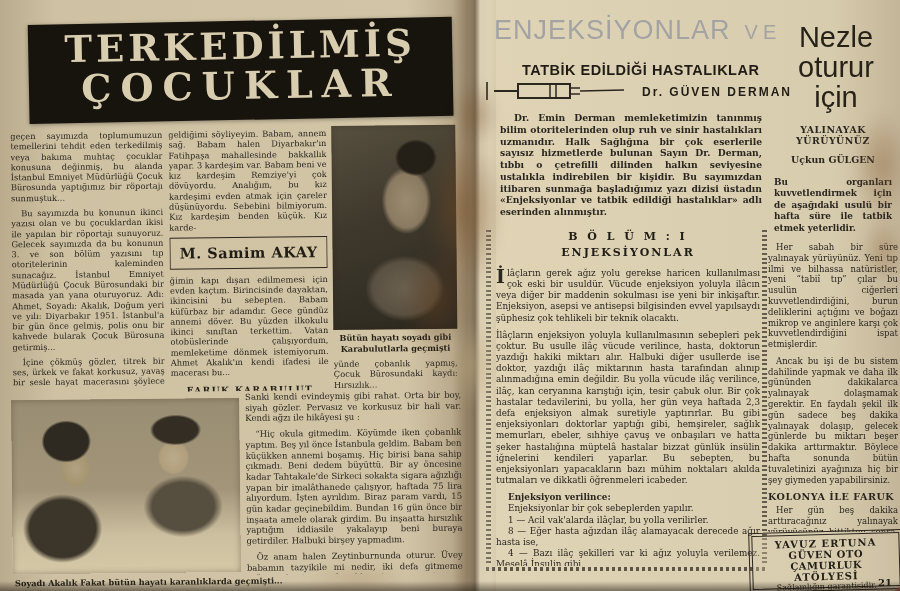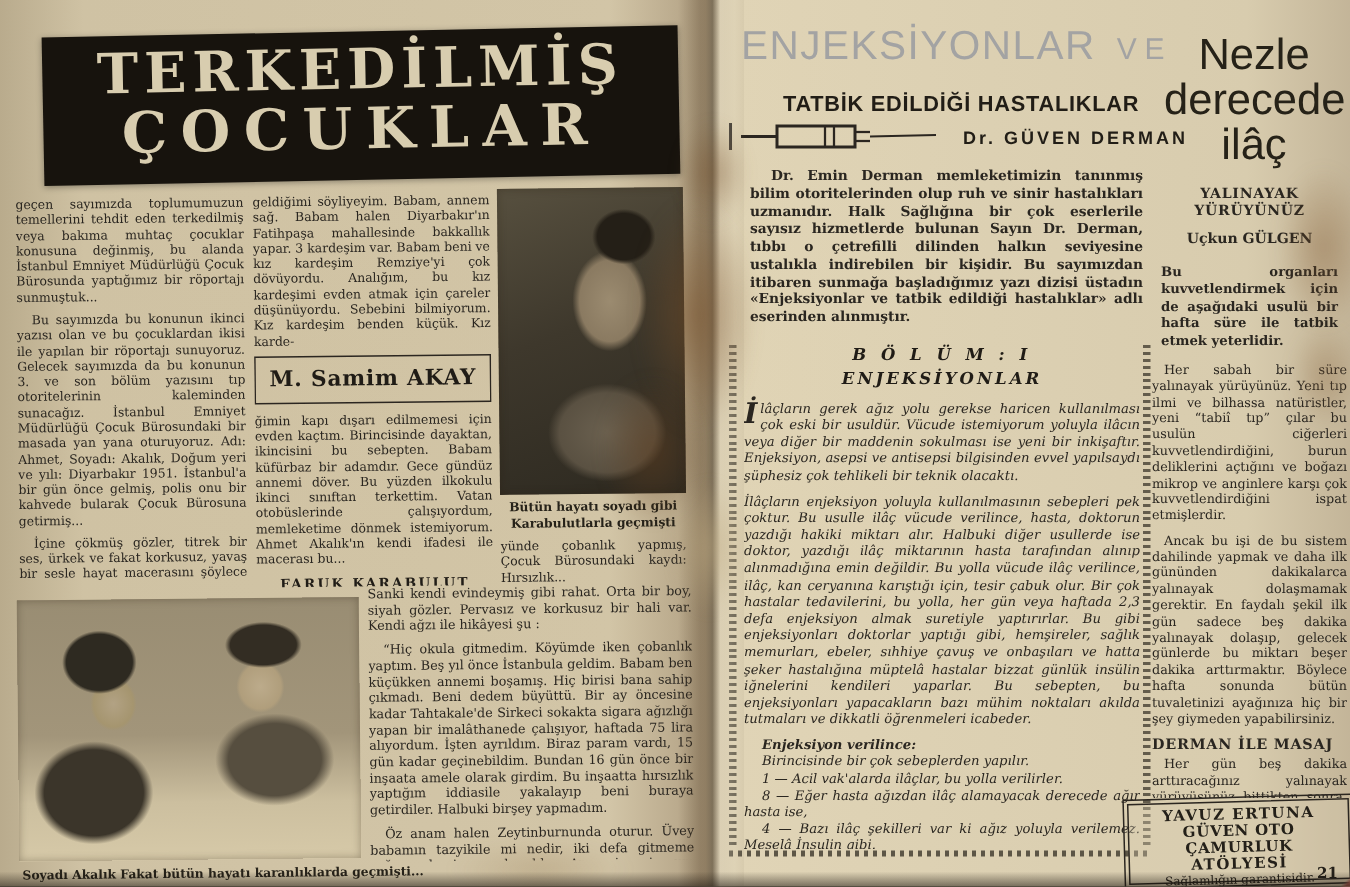--- a/index.html
+++ b/index.html
@@ -43,21 +43,21 @@
     font-weight:bold;font-size:12px;letter-spacing:2px;color:#211d16;white-space:nowrap;}
   .syringe{position:absolute;left:14px;top:78px;}
   .nezle{position:absolute;left:306px;top:22px;width:120px;font-family:"Liberation Sans",sans-serif;
     font-weight:normal;font-size:29px;line-height:1.04;color:#262218;text-align:center;}
   .rp-intro{position:absolute;left:30px;top:112px;width:262px;font-size:9.2px;font-weight:bold;
     line-height:1.28;text-align:justify;color:#2a2620;}
   .rp-intro p{margin:0;text-indent:14px;}
   .vdash{position:absolute;width:5px;background:repeating-linear-gradient(to bottom,#464033 0px,#464033 2px,rgba(0,0,0,0) 2px,rgba(0,0,0,0) 4.6px);opacity:0.8;}
   .hdash{position:absolute;height:4px;background:repeating-linear-gradient(to right,#464033 0px,#464033 3px,rgba(0,0,0,0) 3px,rgba(0,0,0,0) 6px);opacity:0.85;}
   .rp-main{position:absolute;left:26px;top:228px;width:264px;height:338px;overflow:hidden;
-    font-size:8.8px;line-height:1.27;text-align:justify;color:#2a2620;font-style:italic;}
+    font-size:8.8px;line-height:1.27;text-align:justify;color:#2a2620;}
   .rp-main .sec{ text-align:center;font-weight:bold;font-size:11px;letter-spacing:3px;margin:2px 0;color:#201c16;}
   .rp-main p{margin:0 0 6px 0;}
   .rp-main p.li{margin:0;text-indent:12px;}
   .dropcap{float:left;font-size:19px;line-height:17px;font-weight:bold;margin:0 2px 0 0;}
   .list-head{font-weight:bold;text-indent:12px;margin:2px 0 0 0 !important;}
   .sidebar{position:absolute;left:298px;top:124px;width:130px;height:408px;overflow:hidden;color:#2a2620;}
   .sb-head{font-weight:bold;font-size:9.4px;text-align:center;word-spacing:7px;letter-spacing:0.5px;margin:0 0 8px 0;}
   .sb-byline{font-weight:bold;font-size:9.4px;text-align:center;margin:0 0 12px 0;}
   .sb-lead{font-weight:bold;font-size:8.8px;line-height:1.3;text-align:justify;padding:0 6px;margin:0 0 8px 0;}
   .sidebar p.body{font-size:8.5px;line-height:1.27;text-align:justify;margin:0 0 6px 0;text-indent:8px;}
@@ -143,52 +143,52 @@
       <rect x="34" y="6" width="52" height="14" fill="none" stroke="#2b2620" stroke-width="2"></rect>
       <line x1="66" y1="6" x2="66" y2="20" stroke="#2b2620" stroke-width="1.5"></line>
       <line x1="72" y1="6" x2="72" y2="20" stroke="#2b2620" stroke-width="1.5"></line>
       <line x1="86" y1="10" x2="96" y2="10" stroke="#2b2620" stroke-width="1.5"></line>
       <line x1="86" y1="16" x2="96" y2="16" stroke="#2b2620" stroke-width="1.5"></line>
       <line x1="96" y1="13" x2="140" y2="12" stroke="#2b2620" stroke-width="1.3"></line>
     </svg>
 
     <div class="nezle">
       <div>Nezle</div>
-      <div>derecede</div>
-      <div>ilâç</div>
+      <div>oturur</div>
+      <div>için</div>
     </div>
 
     <div class="rp-intro">
       <p>Dr. Emin Derman memleketimizin tanınmış bilim otoritelerinden olup ruh ve sinir hastalıkları uzmanıdır. Halk Sağlığına bir çok eserlerile sayısız hizmetlerde bulunan Sayın Dr. Derman, tıbbı o çetrefilli dilinden halkın seviyesine ustalıkla indirebilen bir kişidir. Bu sayımızdan itibaren sunmağa başladığımız yazı dizisi üstadın «Enjeksiyonlar ve tatbik edildiği hastalıklar» adlı eserinden alınmıştır.</p>
     </div>
 
     <div class="vdash" style="left:16px;top:230px;height:336px;"></div>
     <div class="vdash" style="left:292px;top:230px;height:336px;"></div>
     <div class="hdash" style="left:16px;top:567px;width:280px;"></div>
 
     <div class="rp-main">
       <div class="sec">B Ö L Ü M :  I</div>
       <div class="sec" style="letter-spacing:2px;">ENJEKSİYONLAR</div>
-      <p style="margin-top:8px;"><span class="dropcap">İ</span><span>lâçların gerek ağız yolu gerekse haricen kullanılması çok eski bir usuldür. Vücude istemiyorum yoluyla ilâcın veya diğer bir maddenin sokulması ise yeni bir inkişaftır. Enjeksiyon, asepsi ve antisepsi bilgisinden evvel yapılsaydı şüphesiz çok tehlikeli bir teknik olacaktı.</span></p>
+      <p style="margin-top:8px;"><span class="dropcap">İ</span><span>lâçların gerek ağız yolu gerekse haricen kullanılması çok eski bir usuldür. Vücude enjeksiyon yoluyla ilâcın veya diğer bir maddenin sokulması ise yeni bir inkişaftır. Enjeksiyon, asepsi ve antisepsi bilgisinden evvel yapılsaydı şüphesiz çok tehlikeli bir teknik olacaktı.</span></p>
       <p>İlâçların enjeksiyon yoluyla kullanılmasının sebepleri pek çoktur. Bu usulle ilâç vücude verilince, hasta, doktorun yazdığı hakiki miktarı alır. Halbuki diğer usullerde ise doktor, yazdığı ilâç miktarının hasta tarafından alınıp alınmadığına emin değildir. Bu yolla vücude ilâç verilince, ilâç, kan ceryanına karıştığı için, tesir çabuk olur. Bir çok hastalar tedavilerini, bu yolla, her gün veya haftada 2,3 defa enjeksiyon almak suretiyle yaptırırlar. Bu gibi enjeksiyonları doktorlar yaptığı gibi, hemşireler, sağlık memurları, ebeler, sıhhiye çavuş ve onbaşıları ve hatta şeker hastalığına müptelâ hastalar bizzat günlük insülin iğnelerini kendileri yaparlar. Bu sebepten, bu enjeksiyonları yapacakların bazı mühim noktaları akılda tutmaları ve dikkatli öğrenmeleri icabeder.</p>
       <p class="list-head">Enjeksiyon verilince:</p>
-      <p class="li">Birincisinde bir çok sebeplerden yapılır.</p>
+      <p class="li">Enjeksiyonlar bir çok sebeplerden yapılır.</p>
       <p class="li">1 — Acil vak'alarda ilâçlar, bu yolla verilirler.</p>
       <p class="li">8 — Eğer hasta ağızdan ilâç alamayacak derecede ağır hasta ise,</p>
       <p class="li">4 — Bazı ilâç şekilleri var ki ağız yoluyla verilemez. Meselâ İnsulin gibi.</p>
 
     </div>
 
     <div class="sidebar">
       <div class="sb-head">YALINAYAK YÜRÜYÜNÜZ</div>
       <div class="sb-byline">Uçkun GÜLGEN</div>
       <p class="sb-lead">Bu organları kuvvetlendirmek için de aşağıdaki usulü bir hafta süre ile tatbik etmek yeterlidir.</p>
       <p class="body">Her sabah bir süre yalınayak yürüyünüz. Yeni tıp ilmi ve bilhassa natüristler, yeni “tabiî tıp” çılar bu usulün ciğerleri kuvvetlendirdiğini, burun deliklerini açtığını ve boğazı mikrop ve anginlere karşı çok kuvvetlendirdiğini ispat etmişlerdir.</p>
       <p class="body">Ancak bu işi de bu sistem dahilinde yapmak ve daha ilk gününden dakikalarca yalınayak dolaşmamak gerektir. En faydalı şekil ilk gün sadece beş dakika yalınayak dolaşıp, gelecek günlerde bu miktarı beşer dakika arttırmaktır. Böylece hafta sonunda bütün tuvaletinizi ayağınıza hiç bir şey giymeden yapabilirsiniz.</p>
-      <div class="sb-sub">DERMAN İLE MASAJ</div>
+      <div class="sb-sub">KOLONYA İLE FARUK</div>
       <p class="body">Her gün beş dakika arttıracağınız yalınayak yürüyüşünüz bittikten sonra, çorap ve ayakkabılarınızı giymeden önce masaj yapmayı unutmayın. Limon kolonyası veya tuvalet ispirtosu ile yapacağınız bu masaj bir taraftan kan dolaşımını sağlarken, diğer taraftan da ayak güzelliğiniz için önemli bir faktör olacaktır.</p>
 
     </div>
 
     <div class="adbox">
       <div class="a1">YAVUZ ERTUNA</div>
       <div class="a2">GÜVEN OTO ÇAMURLUK</div>
       <div class="a3">ATÖLYESİ</div>
       <div class="a4">Sağlamlığın garantisidir.</div>
       <div class="a5">Adres: Silivrikapı</div>

